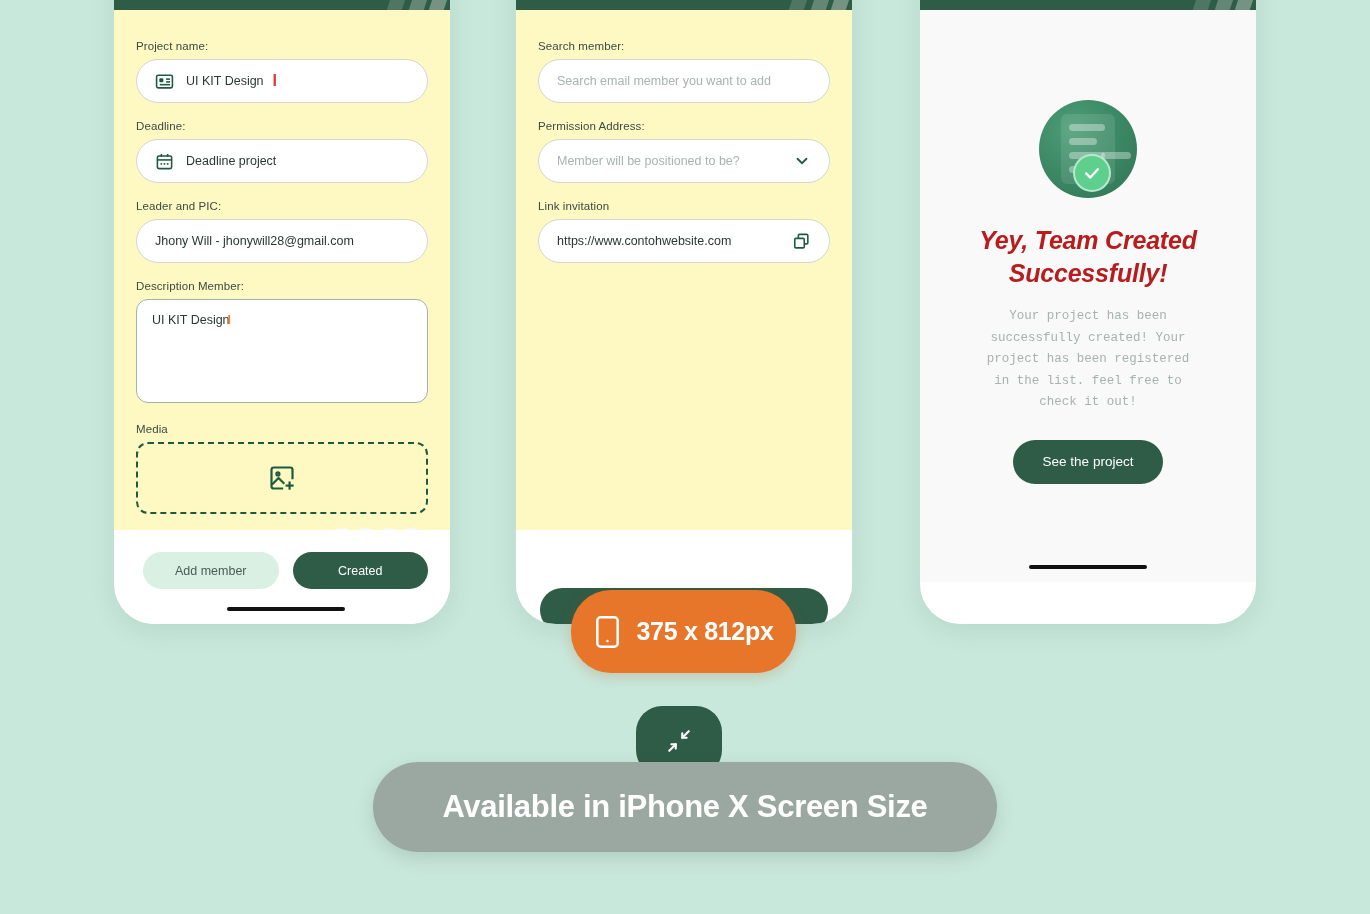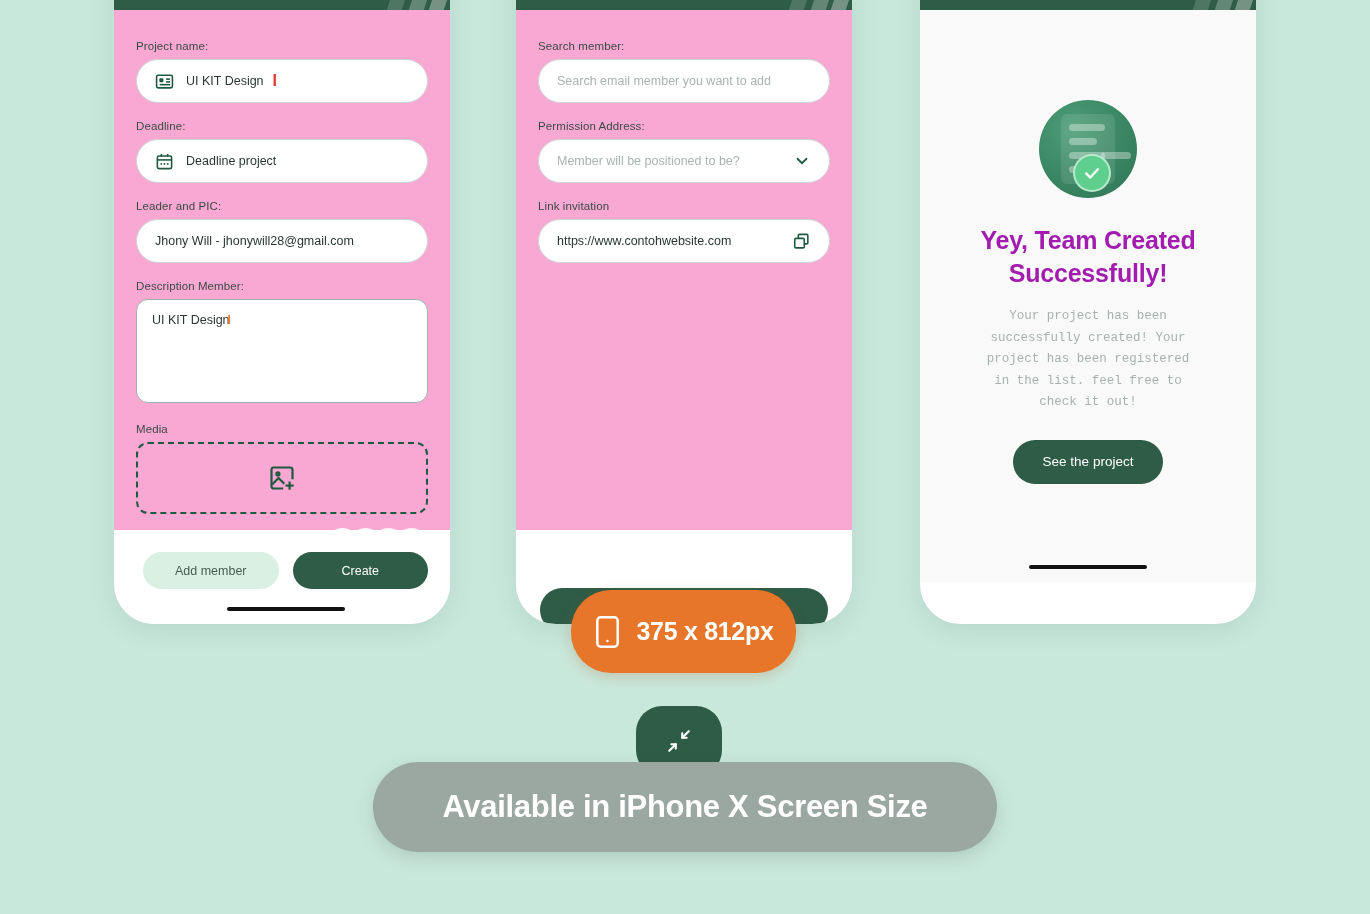--- a/index.html
+++ b/index.html
@@ -35,21 +35,21 @@
     width: 15px; height: 110px;
     background: rgba(255,255,255,.16);
     transform: skewX(-18deg);
     border-radius: 3px;
   }
   .stripe.s1 { right: 44px; }
   .stripe.s2 { right: 22px; background: rgba(255,255,255,.26); }
   .stripe.s3 { right: 2px;  background: rgba(255,255,255,.34); }
 
   .screen {
-    background: #f9a8d4;
+    background: #fef9c3;
     padding: 30px 22px 0 22px;
     position: relative;
   }
   #phone-1 .screen { height: 520px; overflow: hidden; }
   #phone-2 .screen { height: 520px; }
   #phone-3 .screen { height: 572px; padding-top: 0; background: #f9f9f9; }
 
   .field-label {
     font-size: 11.5px;
     color: #3c4a44;
@@ -201,24 +201,25 @@
     left: 34px; bottom: 6px;
     width: 38px; height: 38px;
     border-radius: 50%;
     background: #5fcf8d;
     border: 2px solid rgba(255,255,255,.55);
     display: flex; align-items: center; justify-content: center;
   }
   .success h1 {
     font-size: 25px;
     font-weight: 700;
-    color: #a21caf;
+    color: #b91c1c;
     line-height: 1.32;
     letter-spacing: -.2px;
     margin-bottom: 16px;
+    font-style: italic;
   }
   .success p {
     font-size: 12.5px;
     color: #a8b2ad;
     line-height: 1.72;
     margin-bottom: 26px;
     font-family: Liberation Mono, monospace;
   }
   .btn-see {
     background: #2e5c47; color: #fff;
@@ -346,21 +347,21 @@
           <span class="avatar av1"></span>
           <span class="avatar av2"></span>
           <span class="avatar av3"></span>
           <span class="avatar av4"></span>
         </span>
       </div>
     </div>
 
     <div class="action-bar">
       <button class="btn btn-soft">Add member</button>
-      <button class="btn btn-solid">Create</button>
+      <button class="btn btn-solid">Created</button>
       <div class="home-indicator"></div>
     </div>
   </div>
 
   <div class="phone" id="phone-2">
     <div class="phone-header">
       <div class="stripe s1"></div>
       <div class="stripe s2"></div>
       <div class="stripe s3"></div>
     </div>

